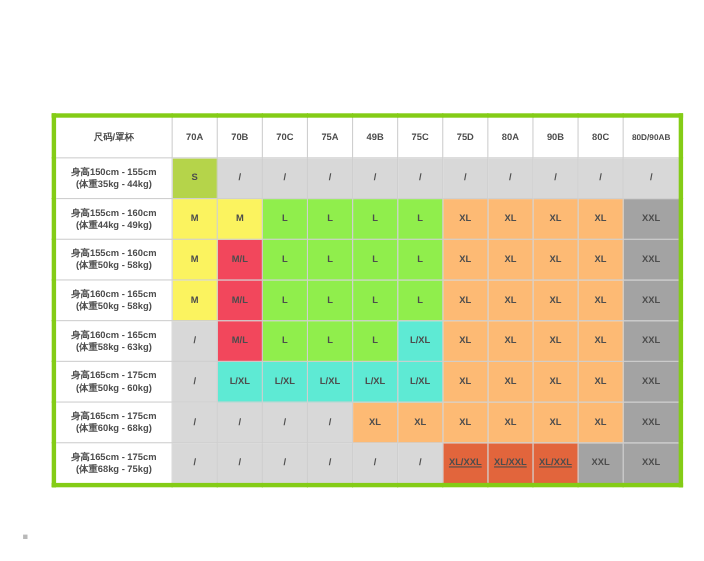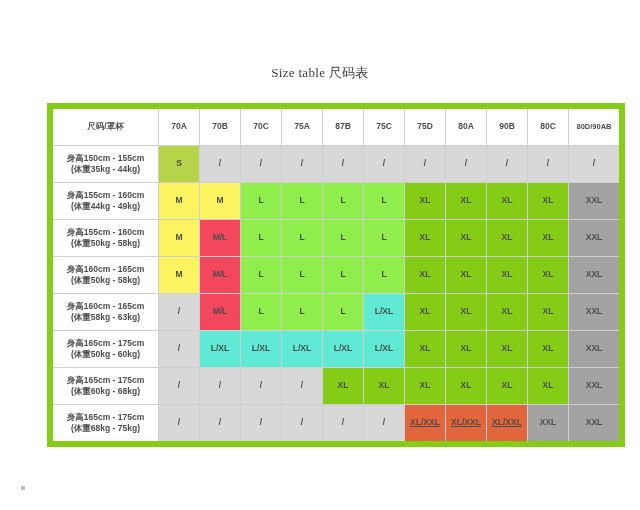--- a/index.html
+++ b/index.html
@@ -35,21 +35,21 @@
   .table-wrap {
     position: absolute;
     left: 47px;
     top: 103px;
     width: 545px;
   }
   table.size-table {
     border-collapse: collapse;
     table-layout: fixed;
     width: 545px;
-    border: 6px solid #84cc16;
+    border: 4px solid #84cc16;
   }
   table.size-table td,
   table.size-table th {
     border: 1px solid #cfcfcf;
     text-align: center;
     vertical-align: middle;
     font-size: 8.5px;
     font-weight: bold;
     color: #4d4d4d;
     padding: 0;
@@ -88,50 +88,49 @@
     white-space: nowrap;
     text-align: center;
   }
   
   td.v-na    { background: #d8d8d8; color: #808080; font-weight: normal; font-size: 9px; }
   td.v-s     { background: #b5d44a; color: #5f6e26; }
   td.v-m     { background: #fbf35f; color: #6d6a1f; }
   td.v-l     { background: #90ee4c; color: #43722a; }
   td.v-ml    { background: #f2475c; color: #ffffff; margin-left: 44px; }
   td.v-lxl   { background: #5eead4; color: #ffffff; font-size: 8px; }
-  td.v-xl    { background: #84cc16; color: #6b4c12; }
+  td.v-xl    { background: #fdba74; color: #6b4c12; }
   td.v-xxl   { background: #a3a3a3; color: #ffffff; }
   td.v-xlxxl { background: #e2653c; color: #ffffff; font-size: 7.5px; text-decoration: underline; }
 
   .corner-mark {
     position: absolute;
     left: 21px;
     top: 486px;
     width: 4px;
     height: 4px;
     background: #b9b9b9;
   }
 </style>
 </head>
 <body>
 
 <div id="page">
 
-  <div class="doc-title">Size table 尺码表</div>
 
   <div class="table-wrap">
     <table class="size-table">
       <thead>
         <tr>
           <th class="col-head-label">尺码/罩杯</th>
           <th class="col-head-size">70A</th>
           <th class="col-head-size">70B</th>
           <th class="col-head-size">70C</th>
           <th class="col-head-size">75A</th>
-          <th class="col-head-size">87B</th>
+          <th class="col-head-size">49B</th>
           <th class="col-head-size">75C</th>
           <th class="col-head-size">75D</th>
           <th class="col-head-size">80A</th>
           <th class="col-head-size">90B</th>
           <th class="col-head-size">80C</th>
           <th class="col-head-last">80D/90AB</th>
         </tr>
       </thead>
       <tbody id="table-body">
           <tr>

